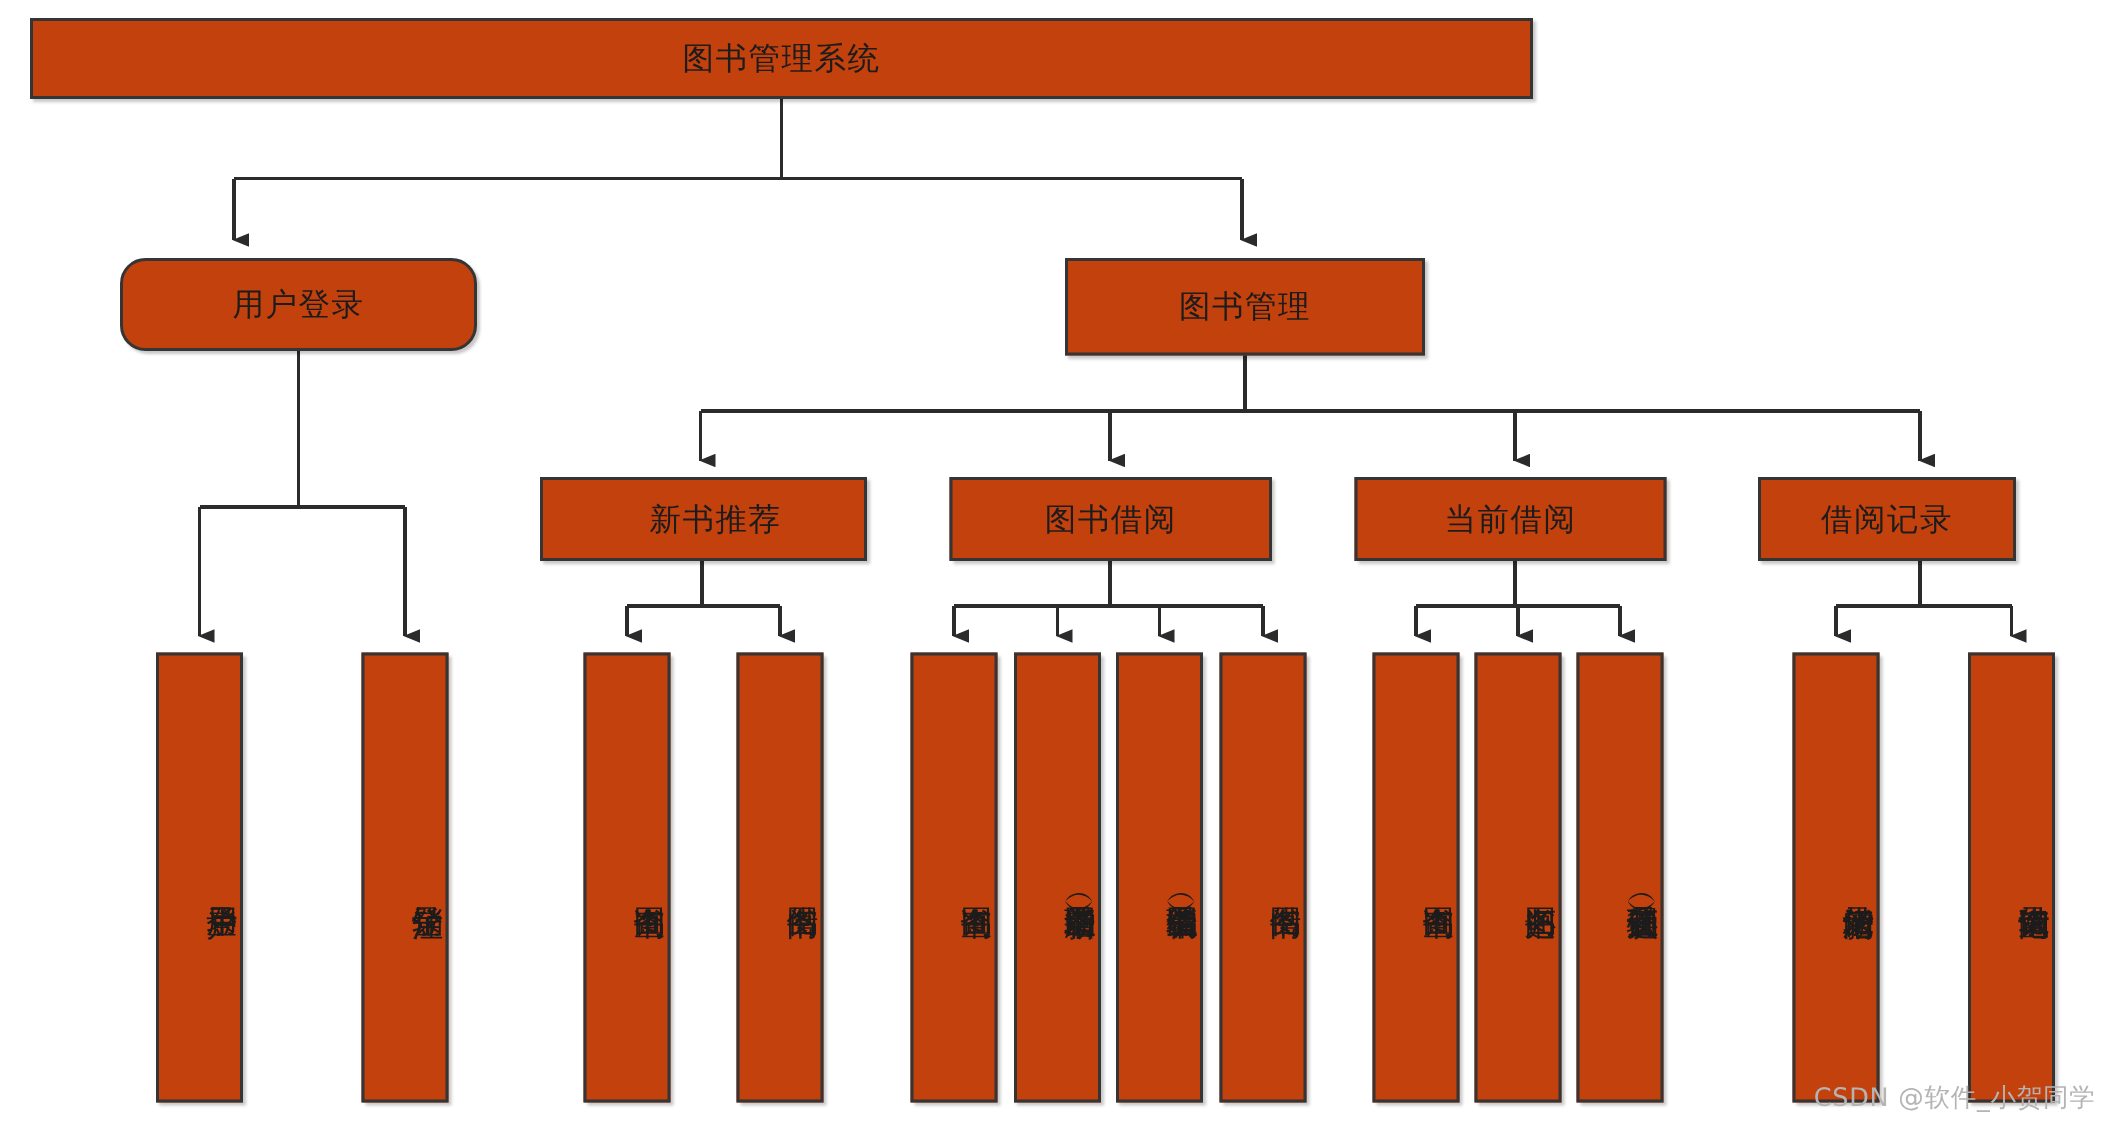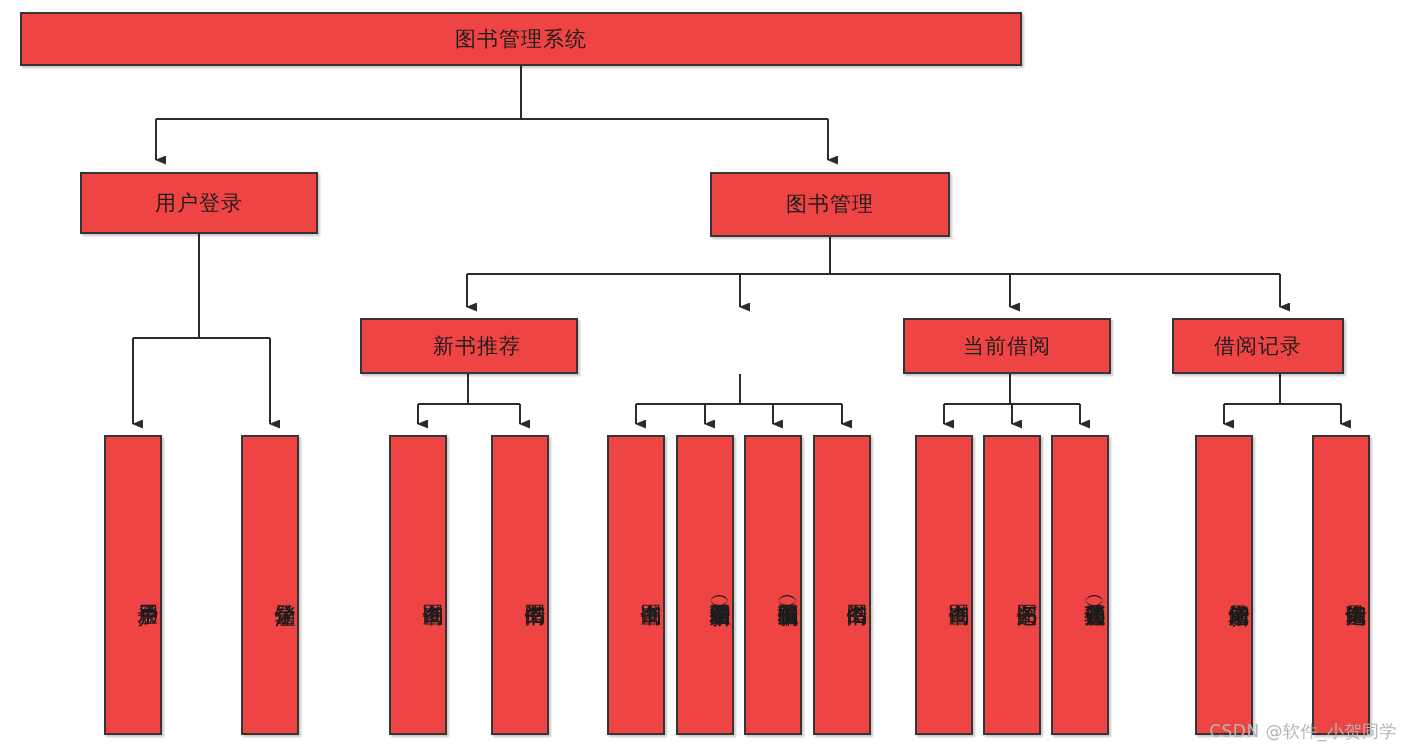--- a/index.html
+++ b/index.html
@@ -10,21 +10,21 @@
     font-family:"DejaVu Sans","Liberation Sans",sans-serif;
     overflow:hidden;
     position:relative;
   }
   #canvas{position:absolute;left:0;top:0;width:1405px;height:747px;}
   #svg-layer{position:absolute;left:0;top:0;width:1405px;height:747px;}
 
   .node{
     position:absolute;
     box-sizing:border-box;
-    background:#ef4444;
+    background:#c2410c;
     border:2px solid #353535;
     box-shadow:2px 2px 2px rgba(0,0,0,0.22);
     display:flex;
     align-items:center;
     justify-content:center;
     color:#1c1c1c;
   }
   .node-h{
     font-size:21px;
     letter-spacing:1px;
@@ -111,32 +111,35 @@
       <path d="M1224,404 L1341,404"></path>
       <path d="M1224,404 L1224,424" marker-end="url(#arw)"></path>
       <path d="M1341,404 L1341,424" marker-end="url(#arw)"></path>
     </g>
   </svg>
 
   <div class="node node-h" style="left:20px;top:12px;width:1002px;height:54px;">
     <span>图书管理系统</span>
   </div>
 
-  <div class="node node-h" style="left:80px;top:172px;width:238px;height:62px;">
+  <div class="node node-h" style="left:80px;top:172px;width:238px;height:62px;border-radius:17px;">
     <span>用户登录</span>
   </div>
 
   <div class="node node-h" style="left:710px;top:172px;width:240px;height:65px;">
     <span>图书管理</span>
   </div>
 
   <div class="node node-h" style="left:360px;top:318px;width:218px;height:56px;padding-left:16px;">
     <span>新书推荐</span>
   </div>
 
+  <div class="node node-h" style="left:633px;top:318px;width:215px;height:56px;">
+    <span>图书借阅</span>
+  </div>
 
   <div class="node node-h" style="left:903px;top:318px;width:208px;height:56px;">
     <span>当前借阅</span>
   </div>
 
   <div class="node node-h" style="left:1172px;top:318px;width:172px;height:56px;">
     <span>借阅记录</span>
   </div>
 
   <div class="node node-v" style="left:104px;top:435px;width:58px;height:300px;">

